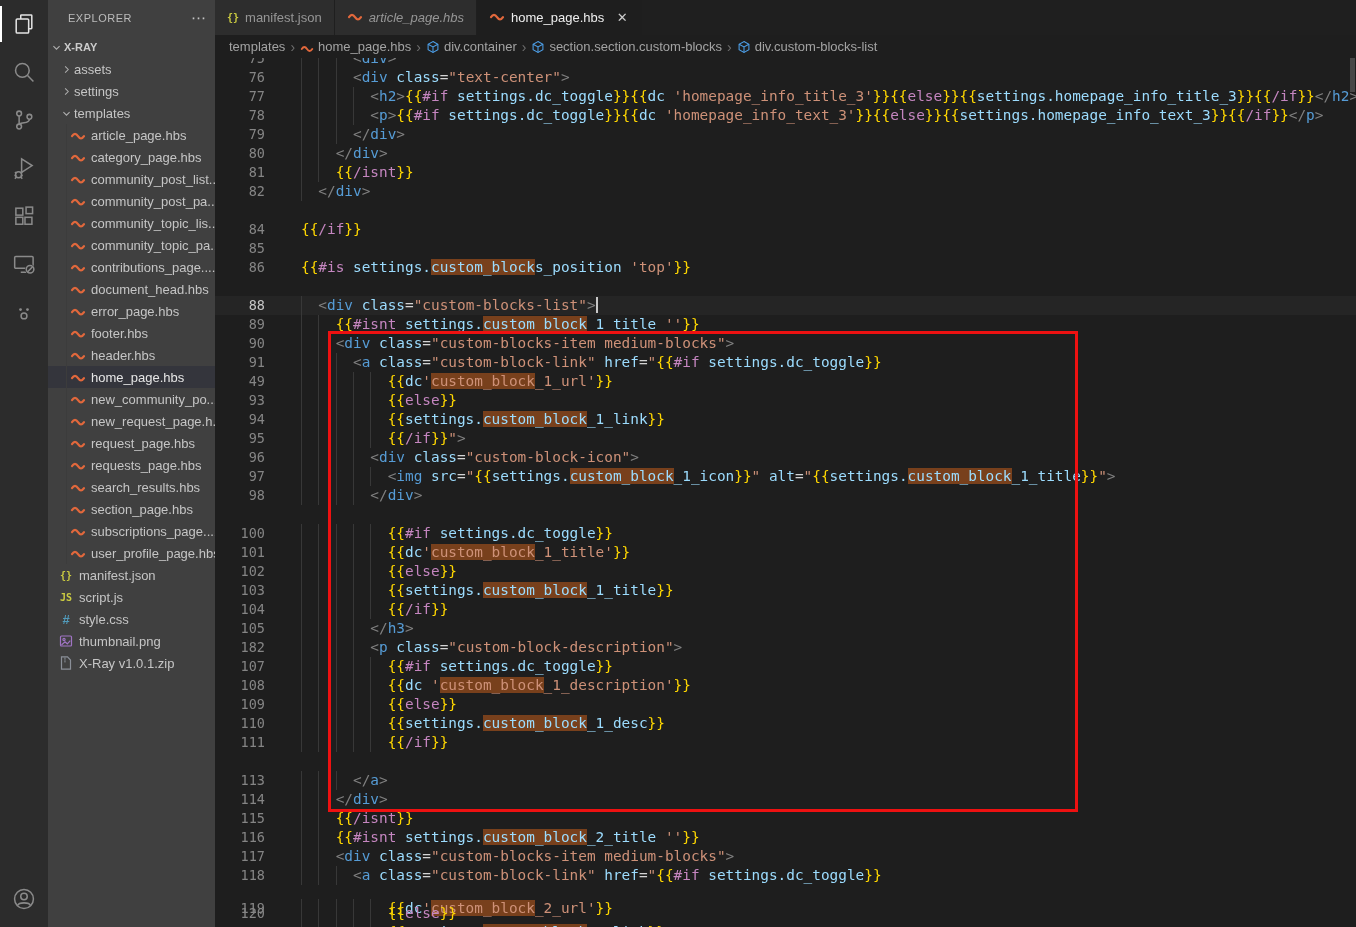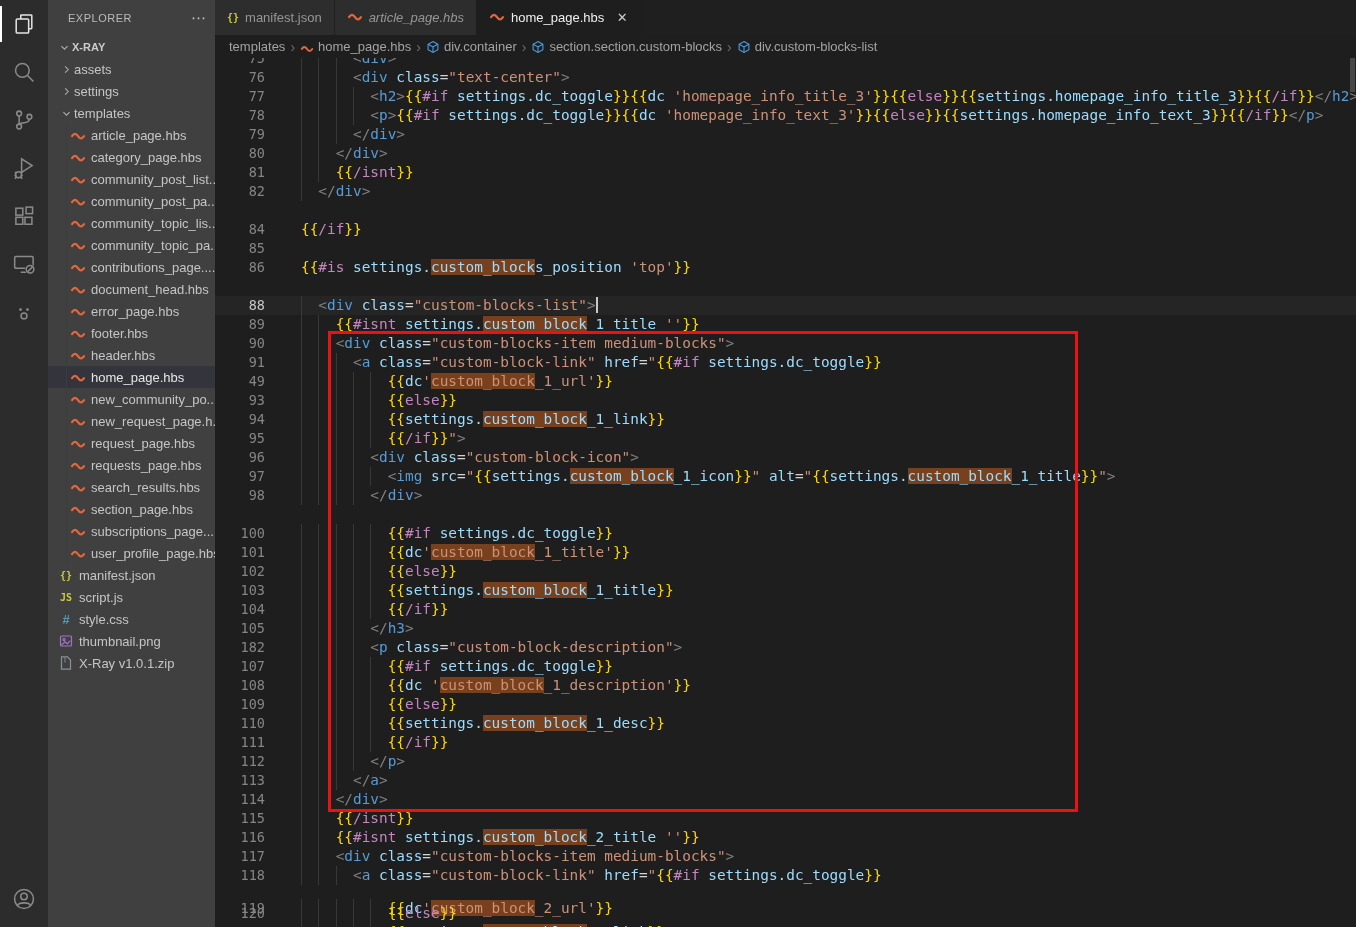--- a/index.html
+++ b/index.html
@@ -16,21 +16,21 @@
   .ab-item.active::before { content:""; position:absolute; left:0; top:6px; bottom:6px; width:2px; background:#ffffff; }
   .ab-item svg { width:26px; height:26px; }
   .ab-bottom { margin-top:auto; margin-bottom:4px; }
 
   
   .sidebar { position:absolute; left:48px; top:0; width:167px; height:100%;
              background:#404040; font-size:13px; overflow:hidden; }
   .sb-header { height:36px; display:flex; align-items:center; padding:0 8px 0 20px;
                font-size:11px; letter-spacing:.5px; color:#bbbbbb; }
   .sb-header .more { margin-left:auto; color:#c5c5c5; font-size:15px; cursor:pointer; letter-spacing:1px; }
-  .sb-section { height:22px; display:flex; align-items:center; padding-left:8px;
+  .sb-section { height:22px; display:flex; align-items:center; padding-left:0;
                 font-weight:bold; font-size:11px; color:#cccccc; cursor:pointer; }
   .tree { position:relative; }
   .tree-guide { position:absolute; left:18px; width:1px; background:#3c3c3c; }
   .trow { height:22px; display:flex; align-items:center; color:#c5c5c5; cursor:pointer;
           white-space:nowrap; overflow:hidden; }
   .trow.sel { background:#34353c; color:#e6e6e6; }
   .trow .chev { width:16px; display:flex; justify-content:center; color:#b0b0b0; flex:0 0 16px; }
   .trow .fi { width:16px; margin-right:5px; flex:0 0 16px; display:flex; align-items:center; justify-content:center; }
   .d1 { padding-left:10px; } .d2 { padding-left:22px; }
   .chev svg { width:11px; height:11px; }
@@ -684,28 +684,20 @@
         </div>
         <div class="code-line" style="top: 675px;">
           <span class="line-num">111</span>
           <span class="guide" style="left: 86px;"></span>
           <span class="guide" style="left: 103.339px;"></span>
           <span class="guide" style="left: 120.678px;"></span>
           <span class="guide" style="left: 138.017px;"></span>
           <span class="guide" style="left: 155.356px;"></span>
           <span class="line-text">          <span class="tk-b">{{</span><span class="tk-k">/if</span><span class="tk-b">}}</span></span>
         </div>
-        <div class="code-line" style="top: 694px;">
-          <span class="line-num">112</span>
-          <span class="guide" style="left: 86px;"></span>
-          <span class="guide" style="left: 103.339px;"></span>
-          <span class="guide" style="left: 120.678px;"></span>
-          <span class="guide" style="left: 138.017px;"></span>
-          <span class="line-text">        <span class="tk-p">&lt;/</span><span class="tk-t">p</span><span class="tk-p">&gt;</span></span>
-        </div>
         <div class="code-line" style="top: 713px;">
           <span class="line-num">113</span>
           <span class="guide" style="left: 86px;"></span>
           <span class="guide" style="left: 103.339px;"></span>
           <span class="guide" style="left: 120.678px;"></span>
           <span class="line-text">      <span class="tk-p">&lt;/</span><span class="tk-t">a</span><span class="tk-p">&gt;</span></span>
         </div>
         <div class="code-line" style="top: 732px;">
           <span class="line-num">114</span>
           <span class="guide" style="left: 86px;"></span>

